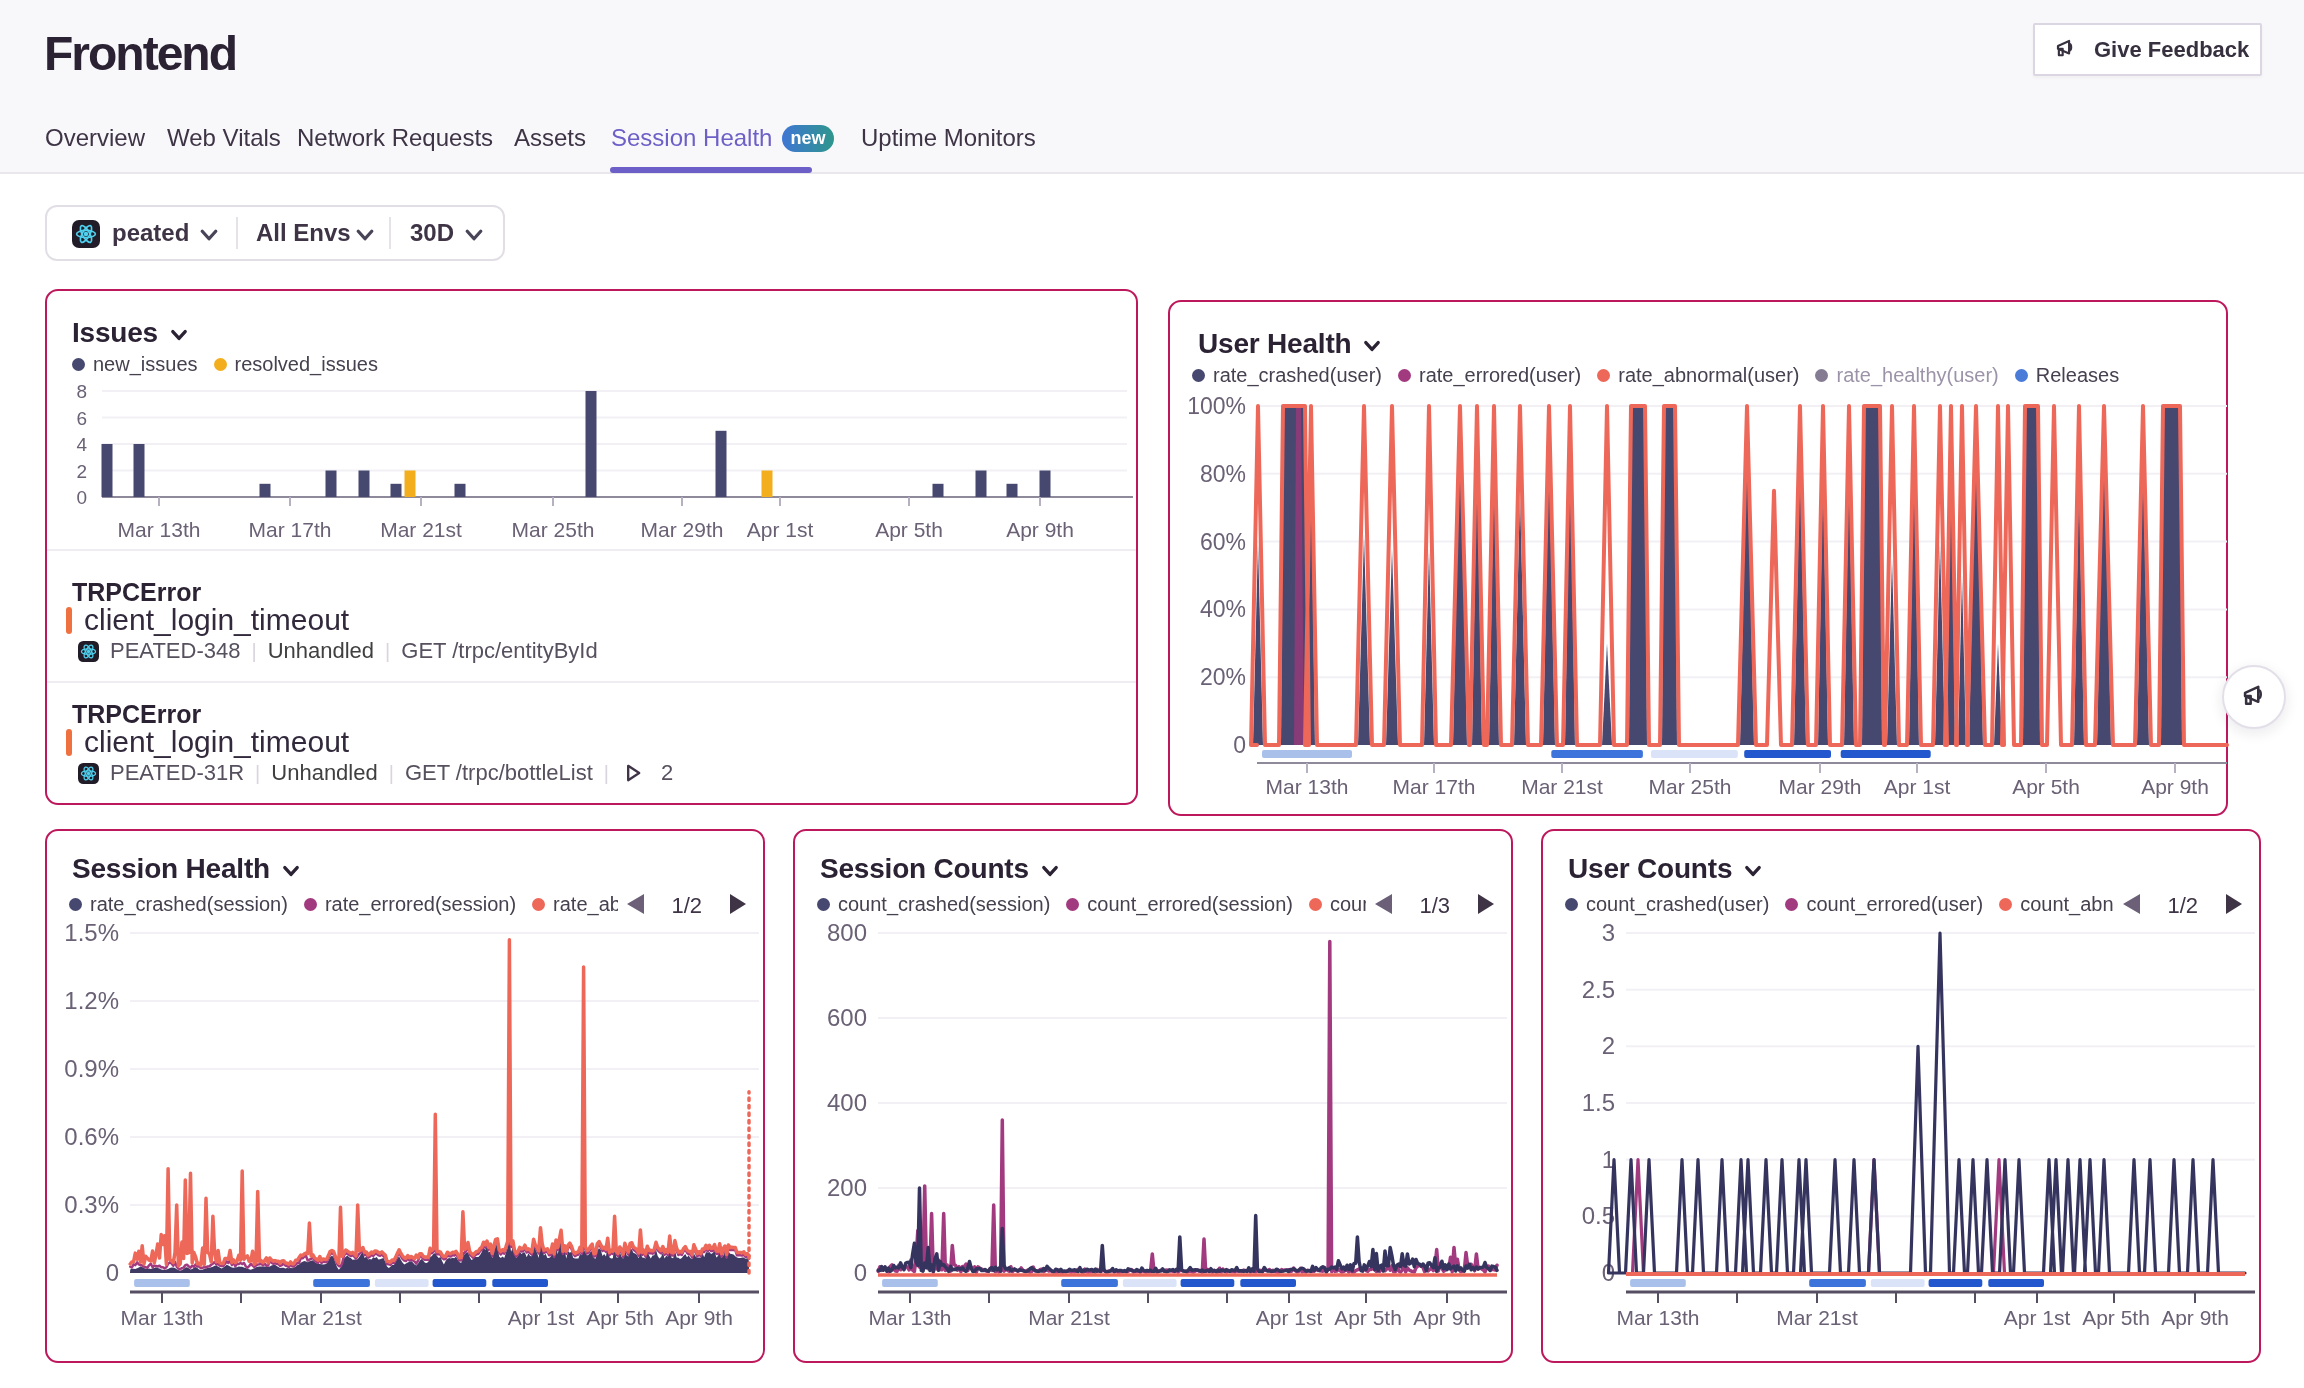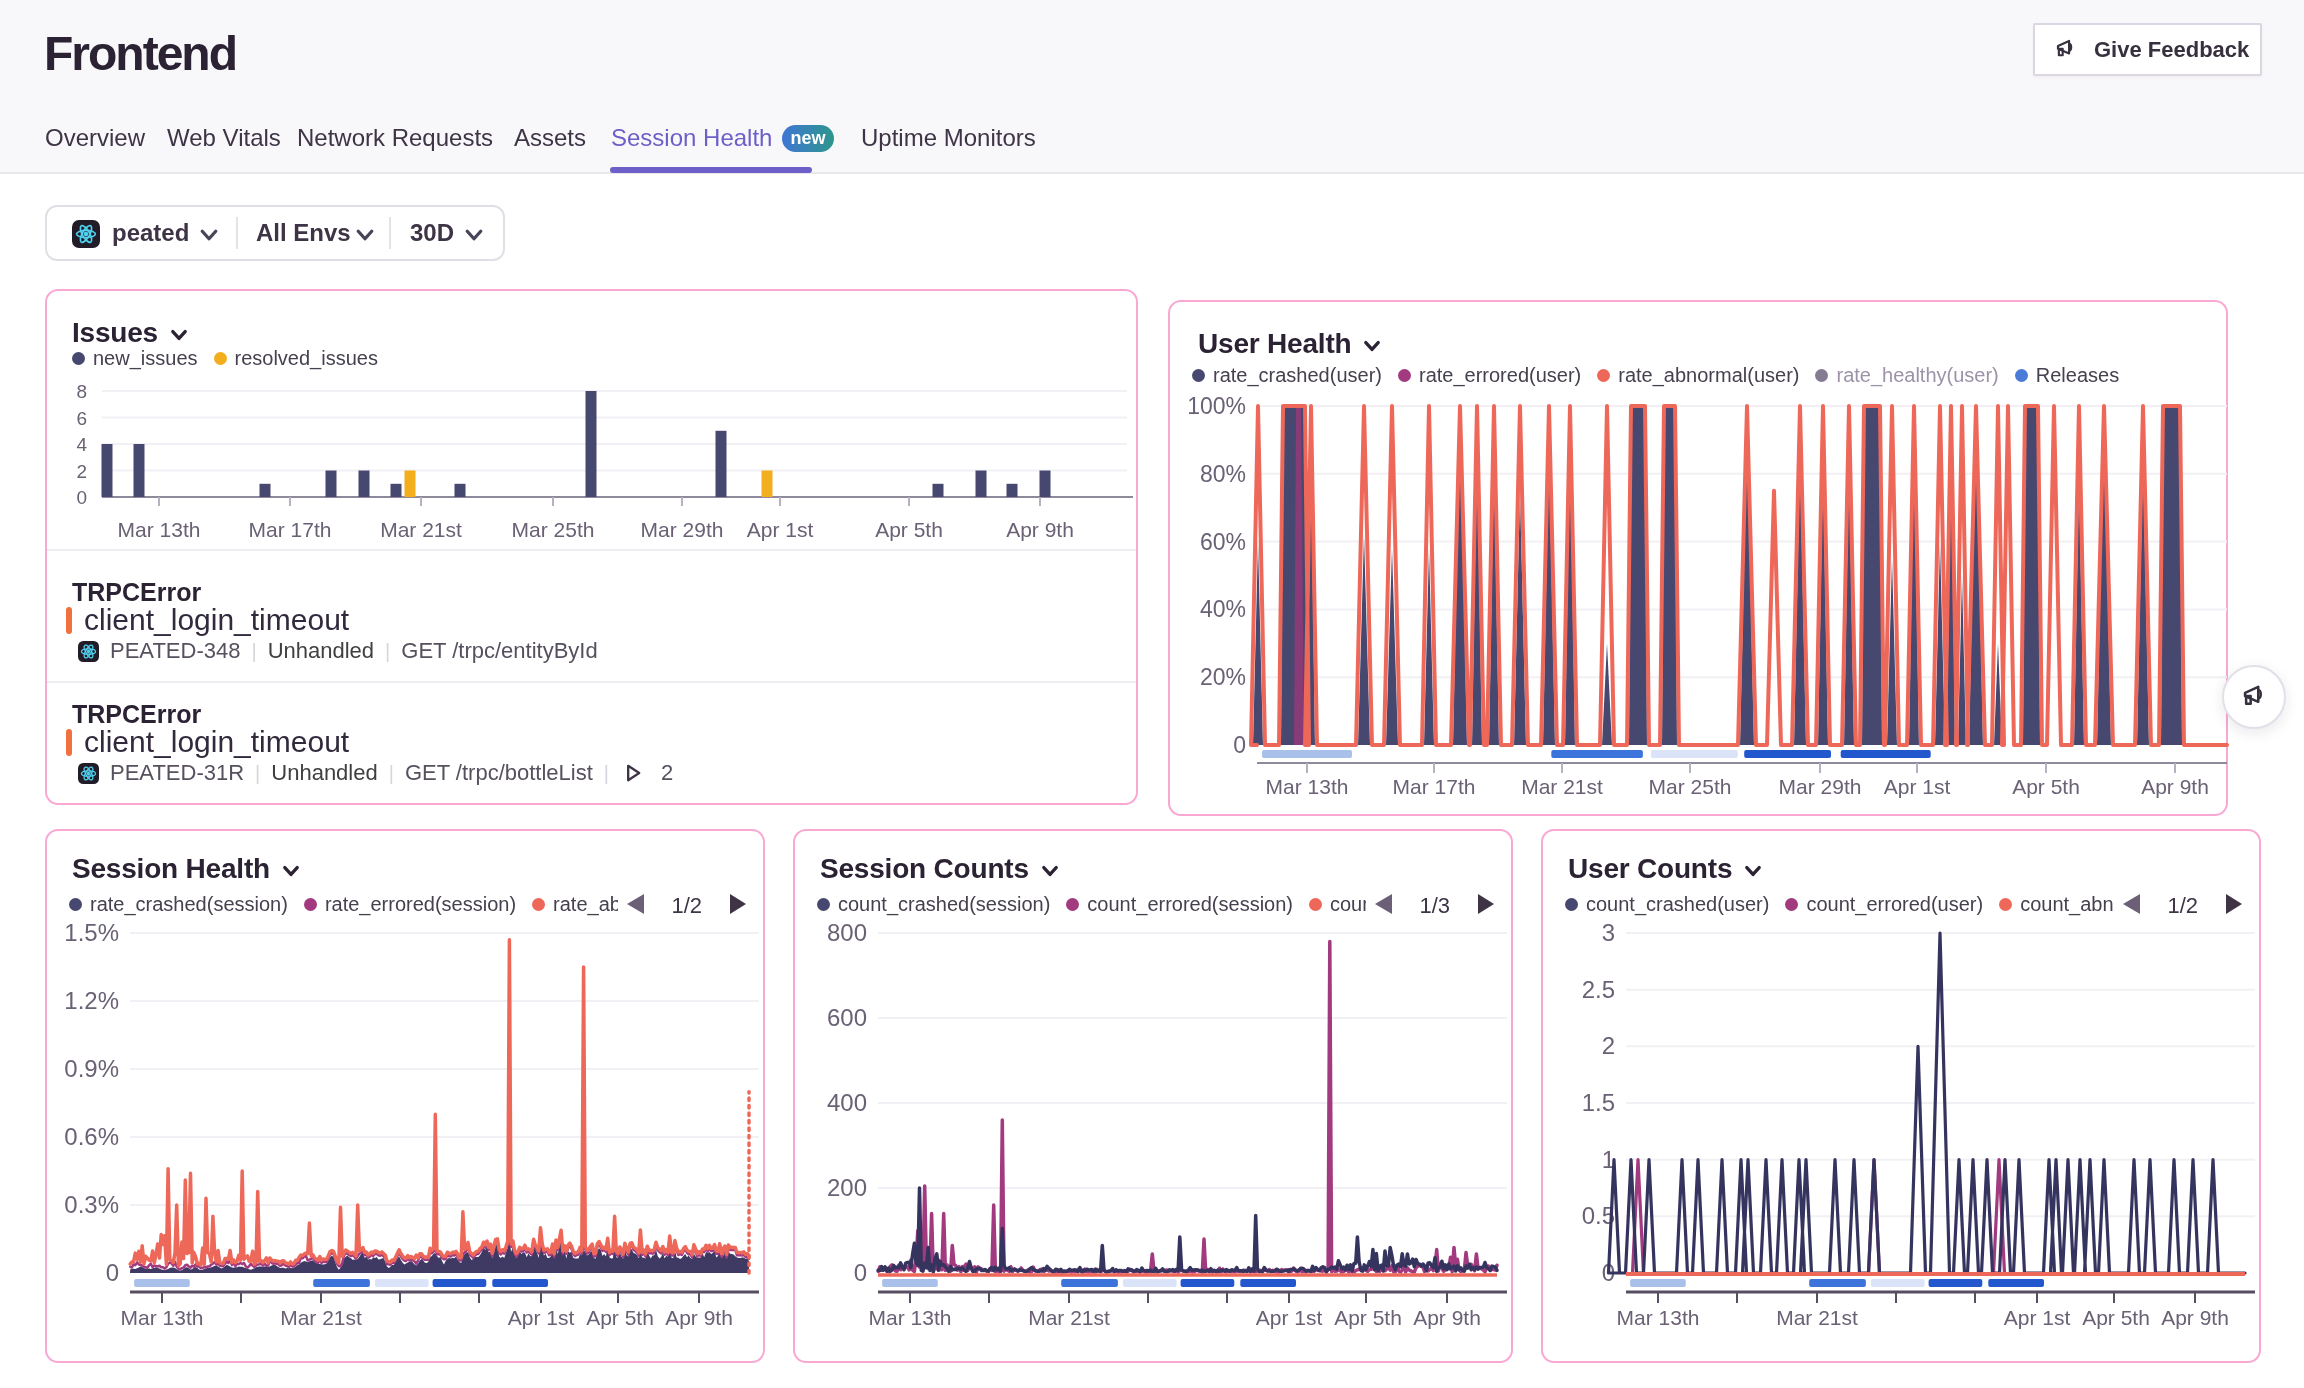--- a/index.html
+++ b/index.html
@@ -8,21 +8,21 @@
 .gf { position:absolute; left:2033px; top:23px; width:229px; height:53px; background:#fff; border:2px solid #dbd6e1; border-radius:2px; display:flex; align-items:center; justify-content:flex-start; padding-left:17px; gap:15px; font-size:22px; font-weight:700; color:#37303f; white-space:nowrap; box-shadow:0 2px 3px rgba(40,30,60,0.04); }
 .tab { position:absolute; top:122px; font-size:24px; color:#3e3446; height:32px; line-height:32px; }
 .tab.active { color:#6c5fc7; }
 .newbadge { position:absolute; left:782px; top:125px; width:52px; height:27px; border-radius:14px; background:linear-gradient(90deg,#3f76d4,#2e968c); color:#fff; font-size:18px; font-weight:700; text-align:center; line-height:26px; }
 .underline { position:absolute; left:610px; top:167px; width:202px; height:6px; border-radius:3px; background:#6c5fc7; }
 .filter { position:absolute; left:45px; top:205px; width:460px; height:56px; background:#fff; border:2px solid #e2dee6; border-radius:12px; }
 .filter .ritile { position:absolute; left:25px; top:13px; }
 .fitem { position:absolute; top:0; height:52px; line-height:52px; font-size:24px; font-weight:700; color:#3e3446; }
 .fchev { position:absolute; top:16px; }
 .fdiv { position:absolute; top:10px; width:2px; height:32px; background:#e6e2ea; }
-.panel { position:absolute; background:#fff; border:2px solid #f9a8d4; border-radius:13px; }
+.panel { position:absolute; background:#fff; border:2px solid #be185d; border-radius:13px; }
 .chartsvg { position:absolute; left:0; top:0; }
 .ptitle { position:absolute; font-size:28px; font-weight:700; color:#2b2233; letter-spacing:-0.2px; display:flex; align-items:center; gap:10px; }
 .pchev { display:inline-flex; margin-top:4px; }
 .legend { position:absolute; display:flex; gap:16px; align-items:center; font-size:20px; white-space:nowrap; }
 .legclip { max-width:582px; overflow:hidden; }
 .li { display:inline-flex; align-items:center; gap:8px; }
 .dot { width:13px; height:13px; border-radius:50%; flex:none; }
 .pager { position:absolute; right:16px; top:62px; display:flex; align-items:center; gap:27px; font-size:22px; color:#3e3446; background:#fff; padding-left:8px; }
 .pnum { margin-top:-2px; }
 .divider { position:absolute; left:0; width:100%; height:2px; background:#efecf2; }
@@ -84,21 +84,21 @@
       <span class="fchev" style="left:415px"><svg width="24" height="24" viewBox="0 0 16 16" fill="none">
           <path d="M3.5 5.5 L8 10.5 L12.5 5.5" stroke="#4a4458" stroke-width="2.2" stroke-linecap="round" stroke-linejoin="round"></path>
         </svg></span>
 </div>
 <div class="panel" style="left:45px;top:289px;width:1093px;height:516px">
   <div class="ptitle" style="left:25px;top:26px">Issues <span class="pchev">
           <svg width="22" height="22" viewBox="0 0 16 16" fill="none">
             <path d="M3.5 5.5 L8 10.5 L12.5 5.5" stroke="#2b2233" stroke-width="2.4" stroke-linecap="round" stroke-linejoin="round"></path>
           </svg>
         </span></div>
-  <div class="legend" style="left:25px;top:56px">
+  <div class="legend" style="left:25px;top:62px">
         <span class="li">
           <span class="dot" style="background:#474870"></span>
           <span style="color:#46404f">new_issues</span>
         </span>
         <span class="li">
           <span class="dot" style="background:#f2ae1c"></span>
           <span style="color:#46404f">resolved_issues</span>
         </span>
       </div>
   <div class="chartsvg"><svg width="1093" height="516" viewBox="0 0 1093 516">

